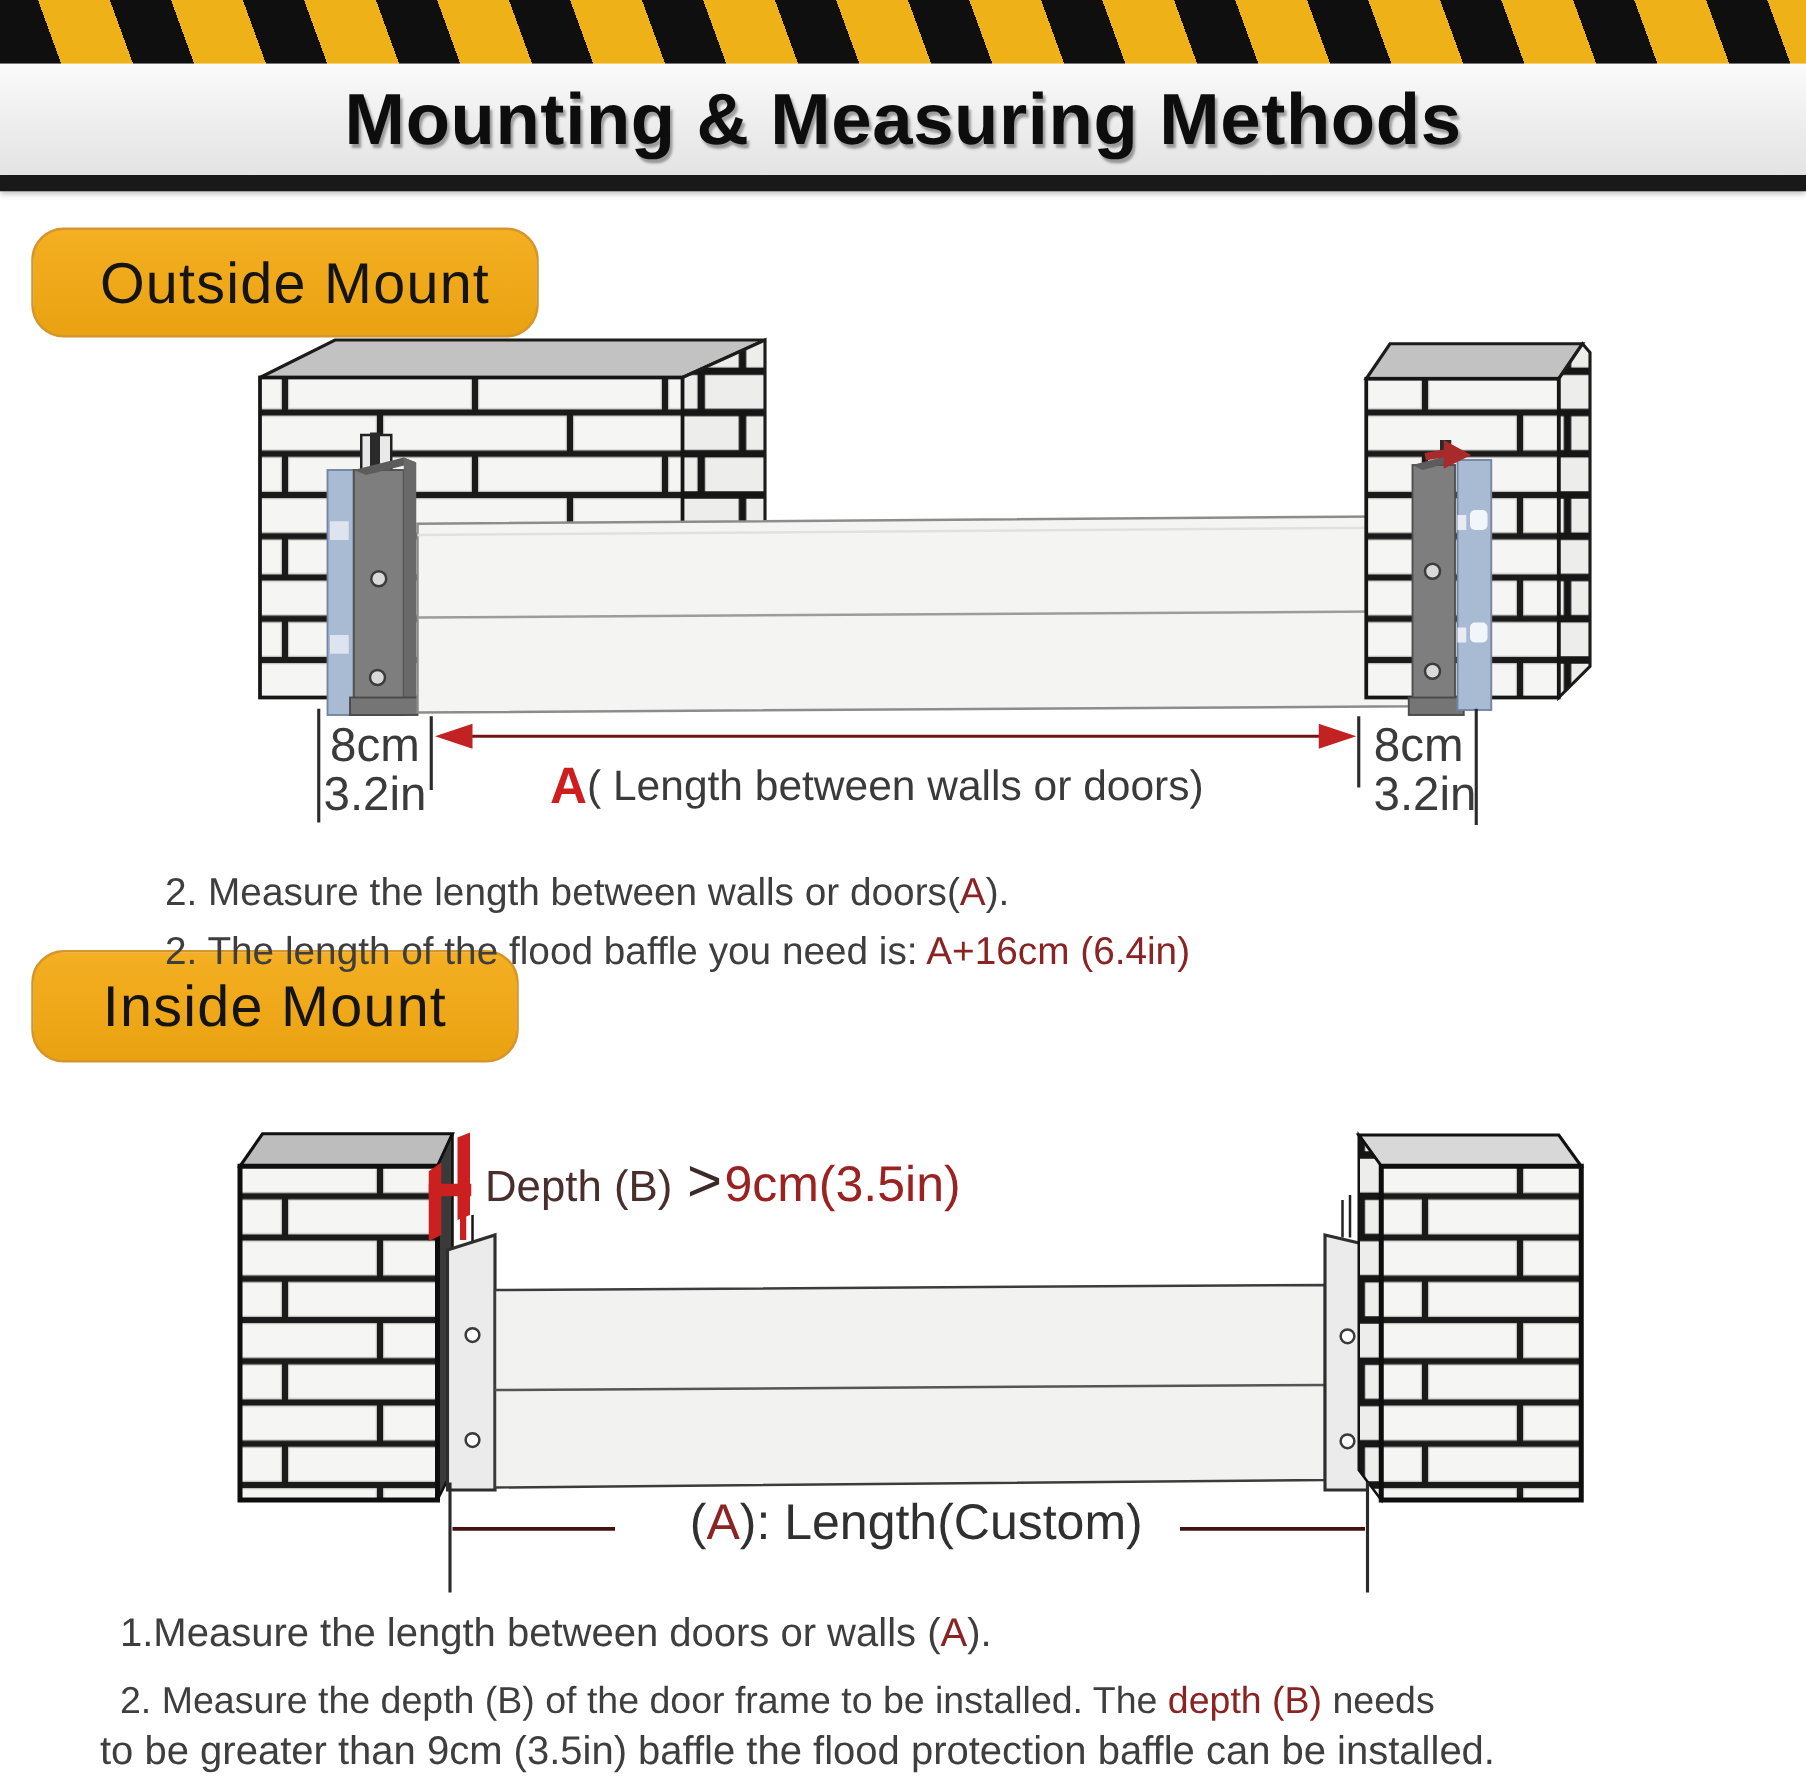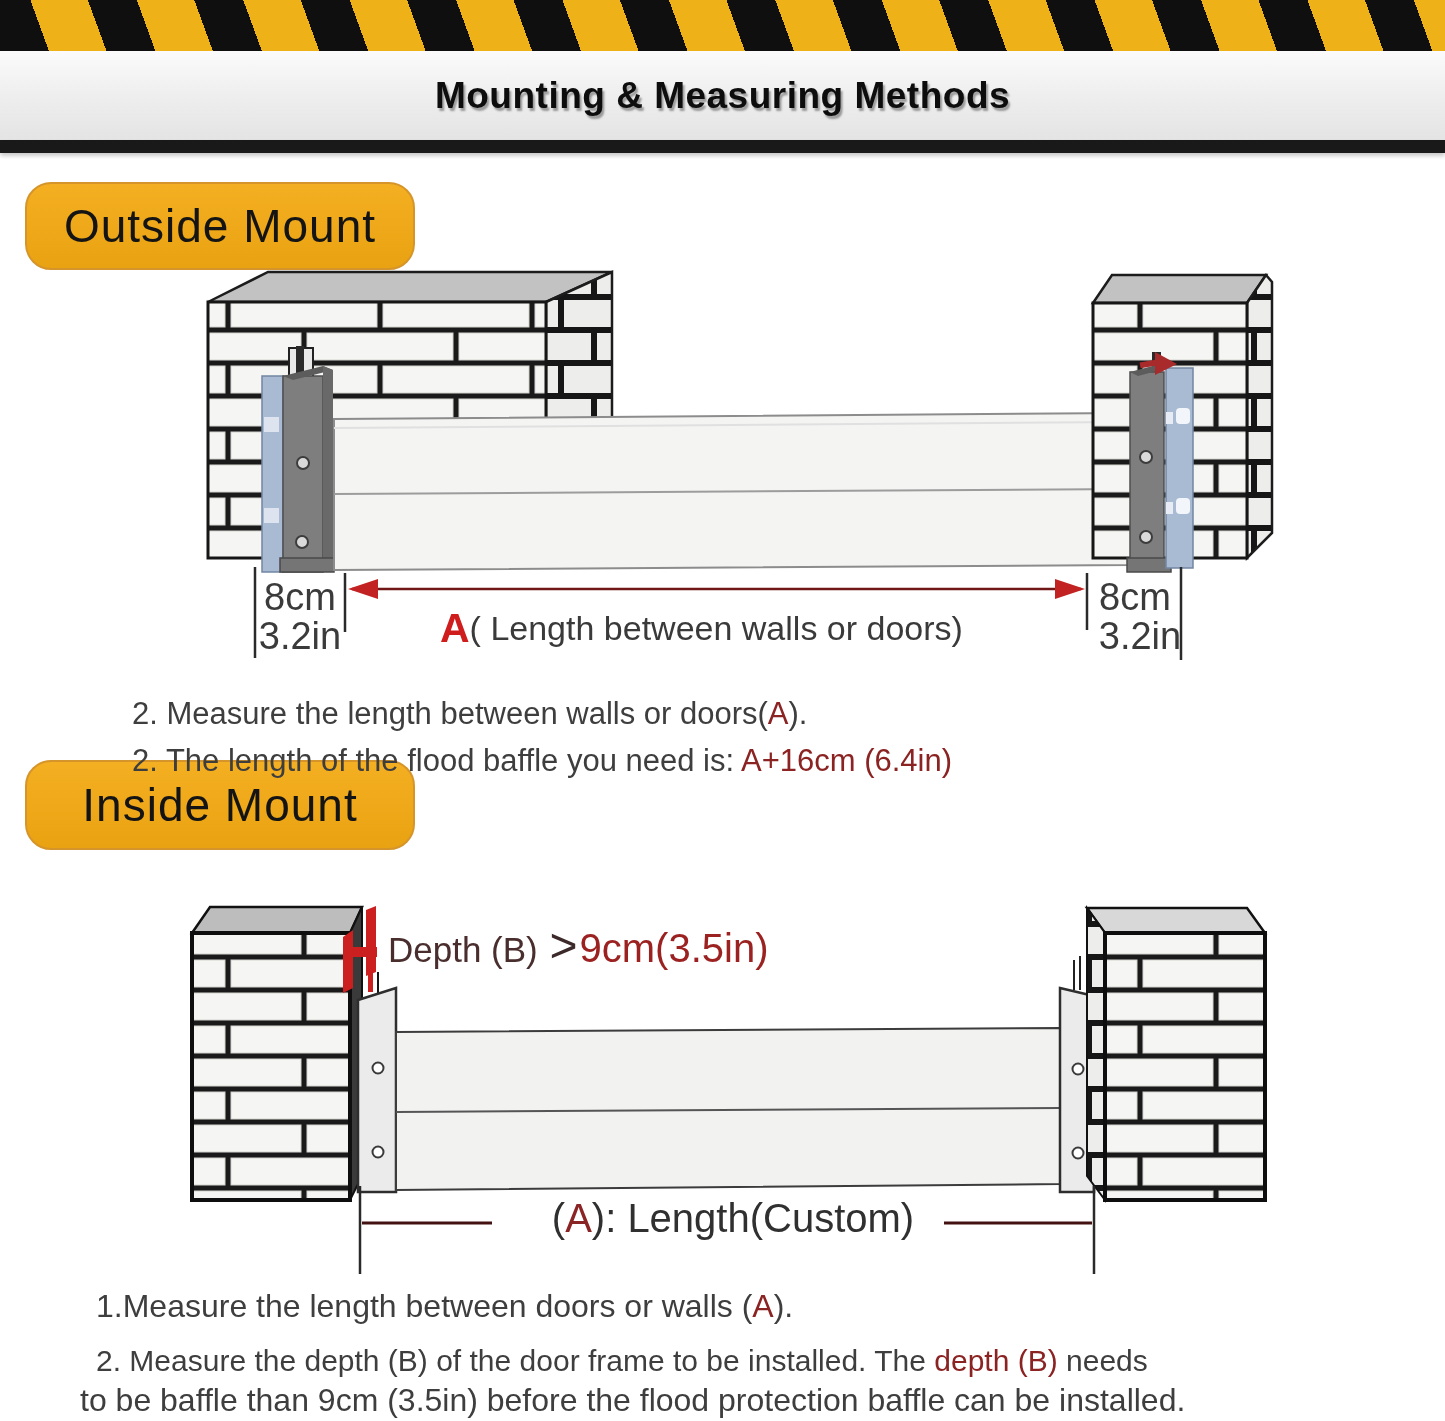--- a/index.html
+++ b/index.html
@@ -11,37 +11,37 @@
   .hazard{
     position:absolute;top:0;left:0;width:1445px;height:51px;
     background:repeating-linear-gradient(70deg,#0f0f0f 0 46px,#eeb117 46px 100px);
   }
   .titleband{
     position:absolute;top:51px;left:0;width:1445px;height:89px;
     background:linear-gradient(180deg,#fbfbfb,#ededed 55%,#e4e4e4);
     display:flex;align-items:center;justify-content:center;
   }
   .title{
-    font-size:37px;font-weight:700;color:#0d0d0d;letter-spacing:0.5px;
+    font-size:58px;font-weight:700;color:#0d0d0d;letter-spacing:0.5px;
     text-shadow:2px 3px 2px rgba(0,0,0,0.35);
     white-space:nowrap;
   }
   .divider{
     position:absolute;top:140px;left:0;width:1445px;height:13px;background:#191919;
     box-shadow:0 3px 4px rgba(0,0,0,.22);
   }
   
   .badge{
     position:absolute;left:25px;width:386px;height:84px;
     background:linear-gradient(180deg,#f4af22,#e9a211);
     border:2px solid #d6952a;border-radius:26px;
     display:flex;align-items:center;justify-content:center;
     font-size:46px;color:#141414;letter-spacing:1px;white-space:nowrap;
   }
-  #badge-outside{top:182px;}
+  #badge-outside{top:182px;padding-left:16px;}
   #badge-inside{top:760px;height:86px;}
   
   .diagrams{position:absolute;top:0;left:0;width:1445px;height:1421px;}
   
   .dim-label{position:absolute;font-size:38px;color:#3b3b3b;text-align:center;line-height:1.05;}
   #gap-left-cm{left:254px;top:578px;width:92px;}
   #gap-left-in{left:248px;top:617px;width:104px;}
   #gap-right-cm{left:1088px;top:578px;width:94px;}
   #gap-right-in{left:1090px;top:617px;width:100px;}
   #span-label{
@@ -233,15 +233,15 @@
 
   <div class="step" id="out-step1"><span>2. Measure the length between walls or doors(</span><span class="maroon">A</span><span>).</span></div>
   <div class="step" id="out-step2"><span>2. The length of the flood baffle you need is: </span><span class="maroon">A+16cm (6.4in)</span></div>
 
   <div id="depth-label"><span class="depth-t">Depth (B) </span><span class="depth-gt">&gt;</span><span class="depth-v">9cm(3.5in)</span></div>
 
   <div id="length-custom"><span>(</span><span class="red-a2">A</span><span>): Length(Custom)</span></div>
 
   <div class="step" id="in-step1"><span>1.Measure the length between doors or walls (</span><span class="maroon">A</span><span>).</span></div>
   <div class="step" id="in-step2"><span>2. Measure the depth (B) of the door frame to be installed. The </span><span class="maroon">depth (B)</span><span> needs</span></div>
-  <div class="step" id="in-step2b"><span>to be baffle than 9cm (3.5in) before the flood protection baffle can be installed.</span></div>
+  <div class="step" id="in-step2b"><span>to be greater than 9cm (3.5in) baffle the flood protection baffle can be installed.</span></div>
 
 </div>
 
 </body></html>

